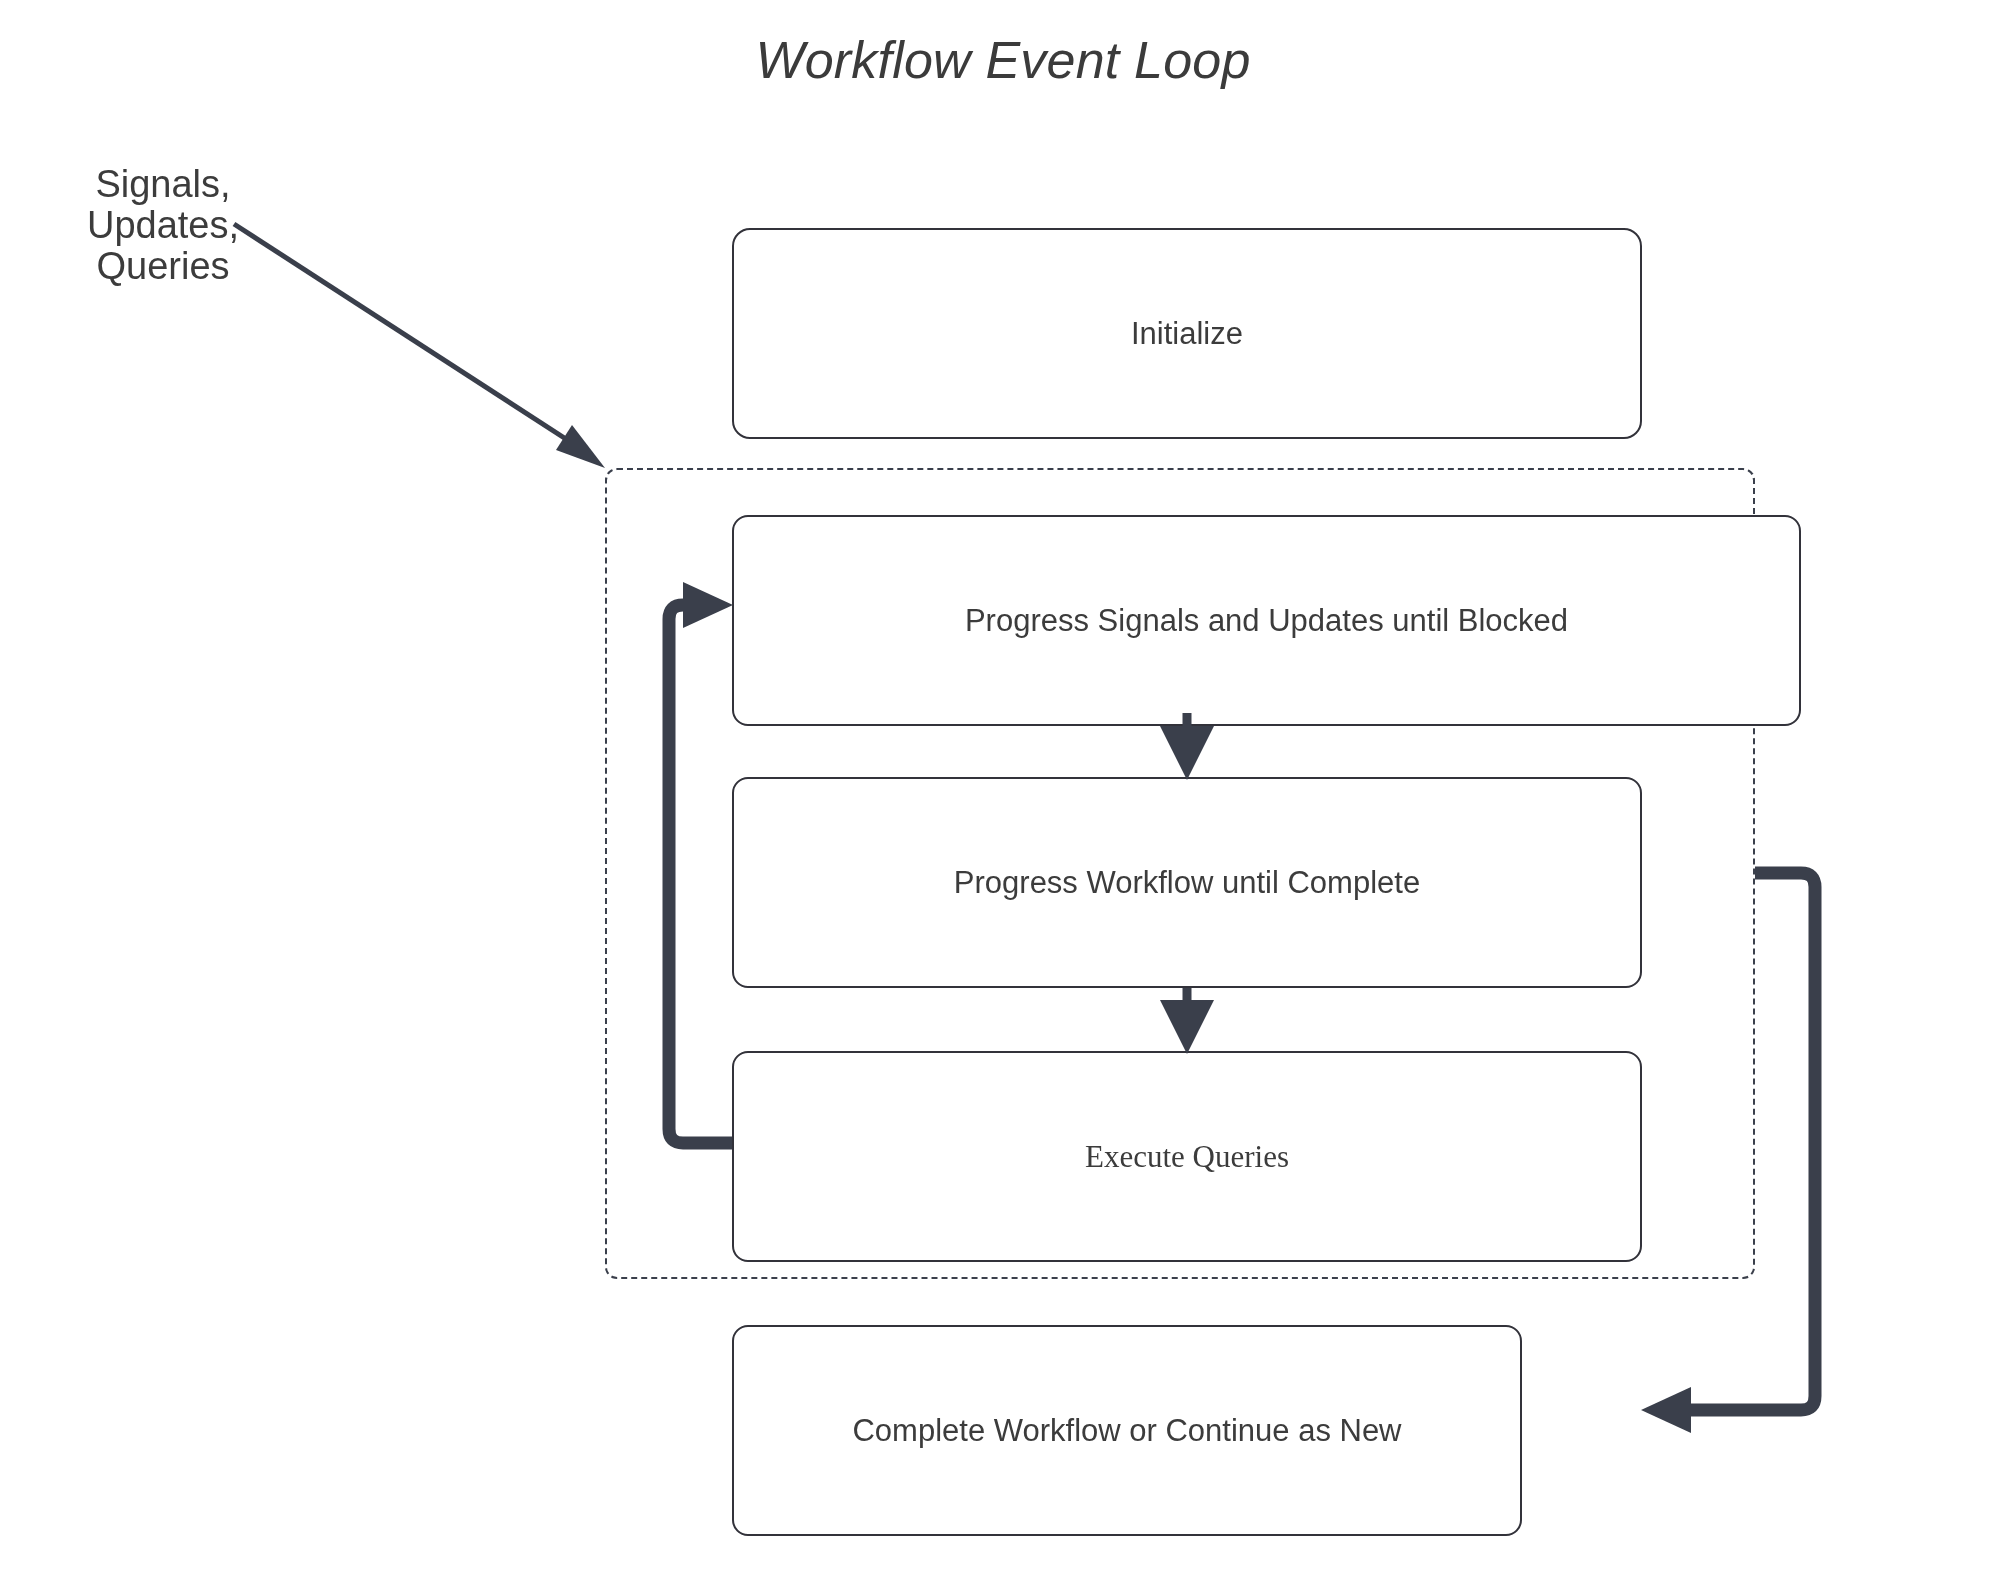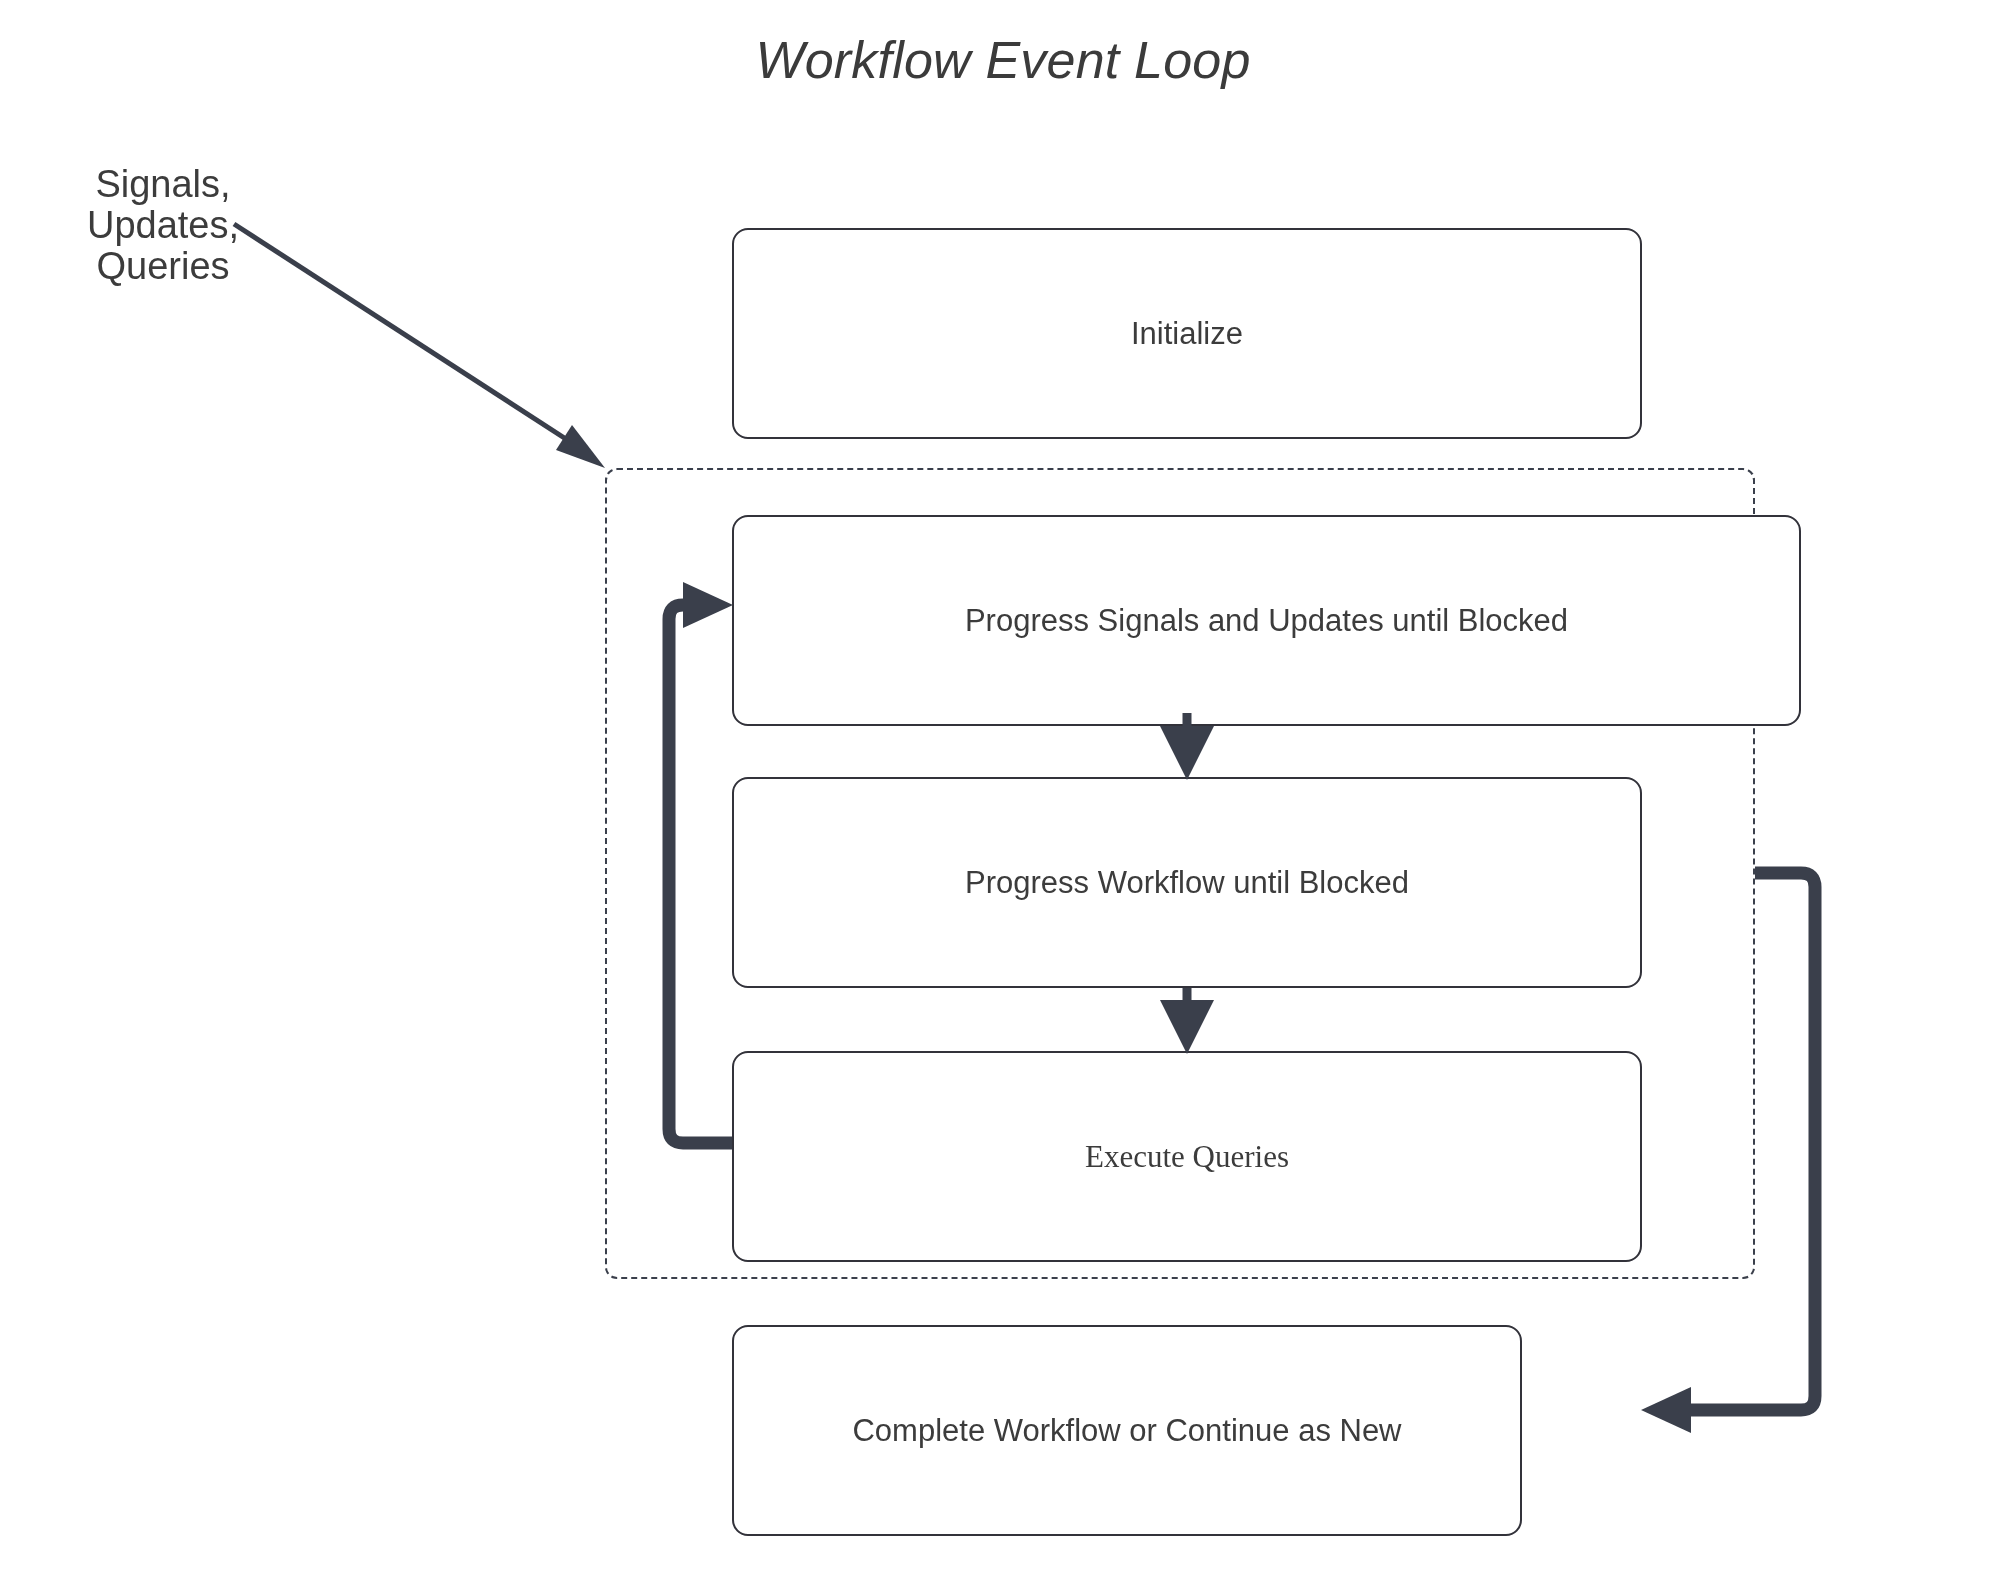--- a/index.html
+++ b/index.html
@@ -74,30 +74,30 @@
 
 <div id="canvas">
 
   <div class="diagram-title">Workflow Event Loop</div>
 
   <div class="ext-label" style="left:18px; top:140px; width:290px;">Signals, Updates,
 Queries</div>
 
   <div class="loop-container" style="left:605px; top:468px; width:1150px; height:811px;"></div>
 
-  <div class="node" style="left:732px; top:228px; width:910px; height:211px;">
+  <div class="node" style="left:732px; top:228px; width:910px; height:211px;border-radius:18px;">
     <span>Initialize</span>
   </div>
 
   <div class="node" style="left:732px; top:502px; width:1069px; height:211px;margin-top:13px;">
     <span>Progress Signals and Updates until Blocked</span>
   </div>
 
   <div class="node" style="left:732px; top:777px; width:910px; height:211px;">
-    <span>Progress Workflow until Blocked</span>
+    <span>Progress Workflow until Complete</span>
   </div>
 
   <div class="node" style="left:732px; top:1051px; width:910px; height:211px;font-family:Liberation Serif, serif;">
     <span>Execute Queries</span>
   </div>
 
   <div class="node" style="left:732px; top:1325px; width:790px; height:211px;">
     <span>Complete Workflow or Continue as New</span>
   </div>
 

